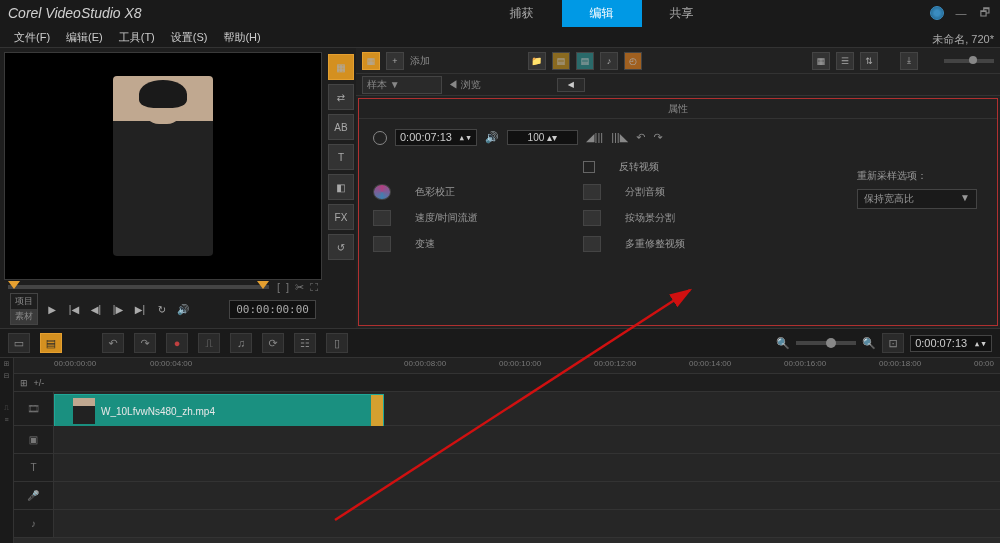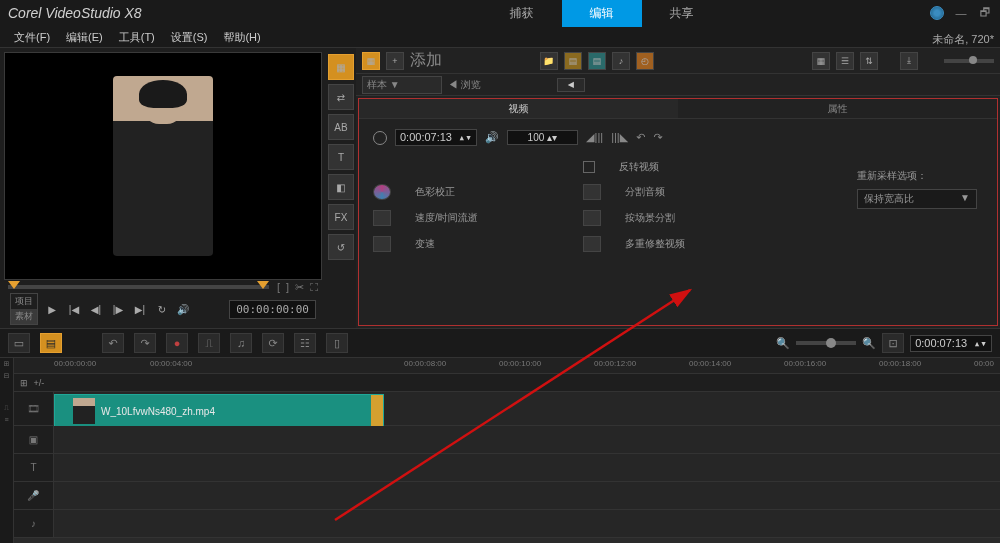--- a/index.html
+++ b/index.html
@@ -177,21 +177,21 @@
     <div class="side-btn">T</div>
     <div class="side-btn">◧</div>
     <div class="side-btn">FX</div>
     <div class="side-btn">↺</div>
   </div>
 
   <div class="lib-panel">
     <div class="lib-top">
       <span class="lib-icon orange">▦</span>
       <span class="lib-icon">+</span>
-      <span style="font-size:16px;color:#888;">添加</span>
+      <span style="font-size:10px;color:#888;">添加</span>
       <span style="width:86px"></span>
       <span class="lib-icon">📁</span>
       <span class="lib-icon gold">▤</span>
       <span class="lib-icon teal">▤</span>
       <span class="lib-icon">♪</span>
       <span class="lib-icon dorange">◴</span>
       <span class="spacer"></span>
       <span class="lib-icon">▦</span>
       <span class="lib-icon">☰</span>
       <span class="lib-icon">⇅</span>
@@ -203,21 +203,20 @@
         </div>
     </div>
     <div class="lib-sub">
       <span class="lib-dd">样本 ▼</span>
       <span class="lib-browse">浏览</span>
       <span class="lib-collapse">◀</span>
     </div>
 
     <div class="opt-area">
       <div class="opt-tabs">
-        <div class="opt-tab active">视频</div>
         <div class="opt-tab">属性</div>
       </div>
       <div class="opt-body">
         <div class="opt-row1">
           <span class="clock-icon"></span>
           <span class="tc-box"><span>0:00:07:13</span> ▴▾</span>
           <span style="color:#888;">🔊</span>
           <span class="vol-box"><span>100</span> ▴▾</span>
           <span class="fade-icon">◢|||</span>
           <span class="fade-icon">|||◣</span>

